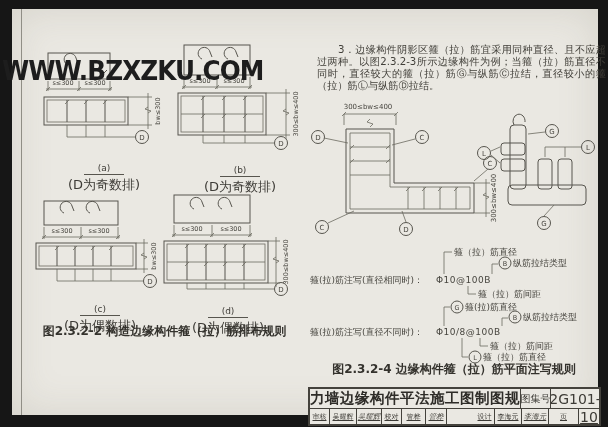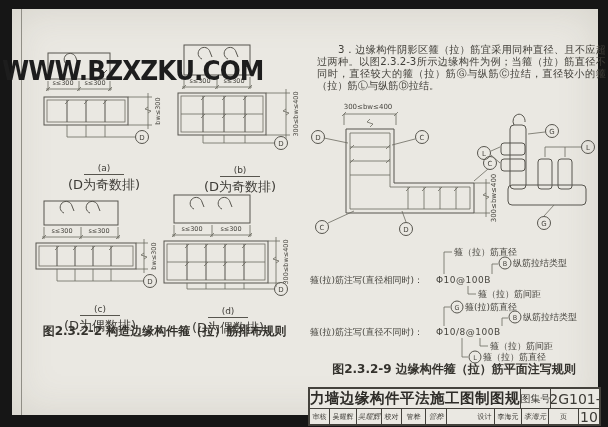--- a/index.html
+++ b/index.html
@@ -16,21 +16,21 @@
   .lnt { stroke:#6b6960; stroke-width:.8; fill:none; }
   .cap { position:absolute; text-align:center; }
   .cap .lab { font-size:9px; display:inline-block; border-bottom:1px solid #57554e; padding:0 14px 1px; }
   .cap .note { font-size:13px; margin-top:1px; white-space:nowrap; }
   .figcap { position:absolute; font-weight:700; font-size:12px; text-align:center; color:#34322d; white-space:nowrap; }
   .para { position:absolute; left:305px; top:35px; width:289px; font-size:10.2px; line-height:12px;
           text-align:justify; text-indent:21px; color:#413f39; }
   
   .tb { position:absolute; left:296px; top:378px; width:293px; height:39px; border:2px solid #44423c; display:flex; flex-direction:column; background:#eae8e2; }
   .tb .row1 { display:flex; height:23px; border-bottom:1px solid #44423c; }
-  .tb .row2 { display:flex; flex:1; }
+  .tb .row2 { display:flex; flex:1;text-decoration:underline; }
   .tb .c { border-right:1px solid #44423c; display:flex; align-items:center; justify-content:center; overflow:hidden; white-space:nowrap; }
   .tb .c:last-child { border-right:none; }
   .tb .title { width:211px; font-size:14.5px; font-weight:700; letter-spacing:.5px; color:#2e2c28; }
   .tb .al { width:30px; font-size:10px; }
   .tb .av { flex:1; font-size:14px; }
   .tb .s  { font-size:7px; }
   .tb .sig { font-size:7.5px; font-style:italic; color:#4c4a44; }
 </style>
 </head>
 <body>
@@ -304,21 +304,21 @@
     <text x="209" y="20.5" font-size="6.5" text-anchor="middle">B</text>
     <text x="217" y="21" font-size="9">纵筋拉结类型</text>
     <polyline class="lnt" points="174,39 174,47 182,47"></polyline>
     <text x="184" y="50" font-size="9">箍（拉）筋间距</text>
     <polyline class="lnt" points="156,39 156,58 162,58"></polyline>
     <circle class="ln" cx="169" cy="58" r="6"></circle>
     <text x="169" y="60.5" font-size="6.5" text-anchor="middle">L</text>
     <text x="177" y="61" font-size="9">箍（拉）筋直径</text>
   </svg>
 
-  <div class="figcap" style="left:296px;top:352px;width:292px;">图2.3.2-9 边缘构件箍（拉）筋平面注写规则</div>
+  <div class="figcap" style="left:296px;top:352px;width:292px;">图2.3.2-4 边缘构件箍（拉）筋平面注写规则</div>
 
   <div class="tb">
     <div class="row1">
       <div class="c title">剪力墙边缘构件平法施工图制图规则</div>
       <div class="c al">图集号</div>
       <div class="c av">12G101-4</div>
     </div>
     <div class="row2">
       <div class="c s" style="width:20px;">审核</div>
       <div class="c s" style="width:27px;">吴耀辉</div>

